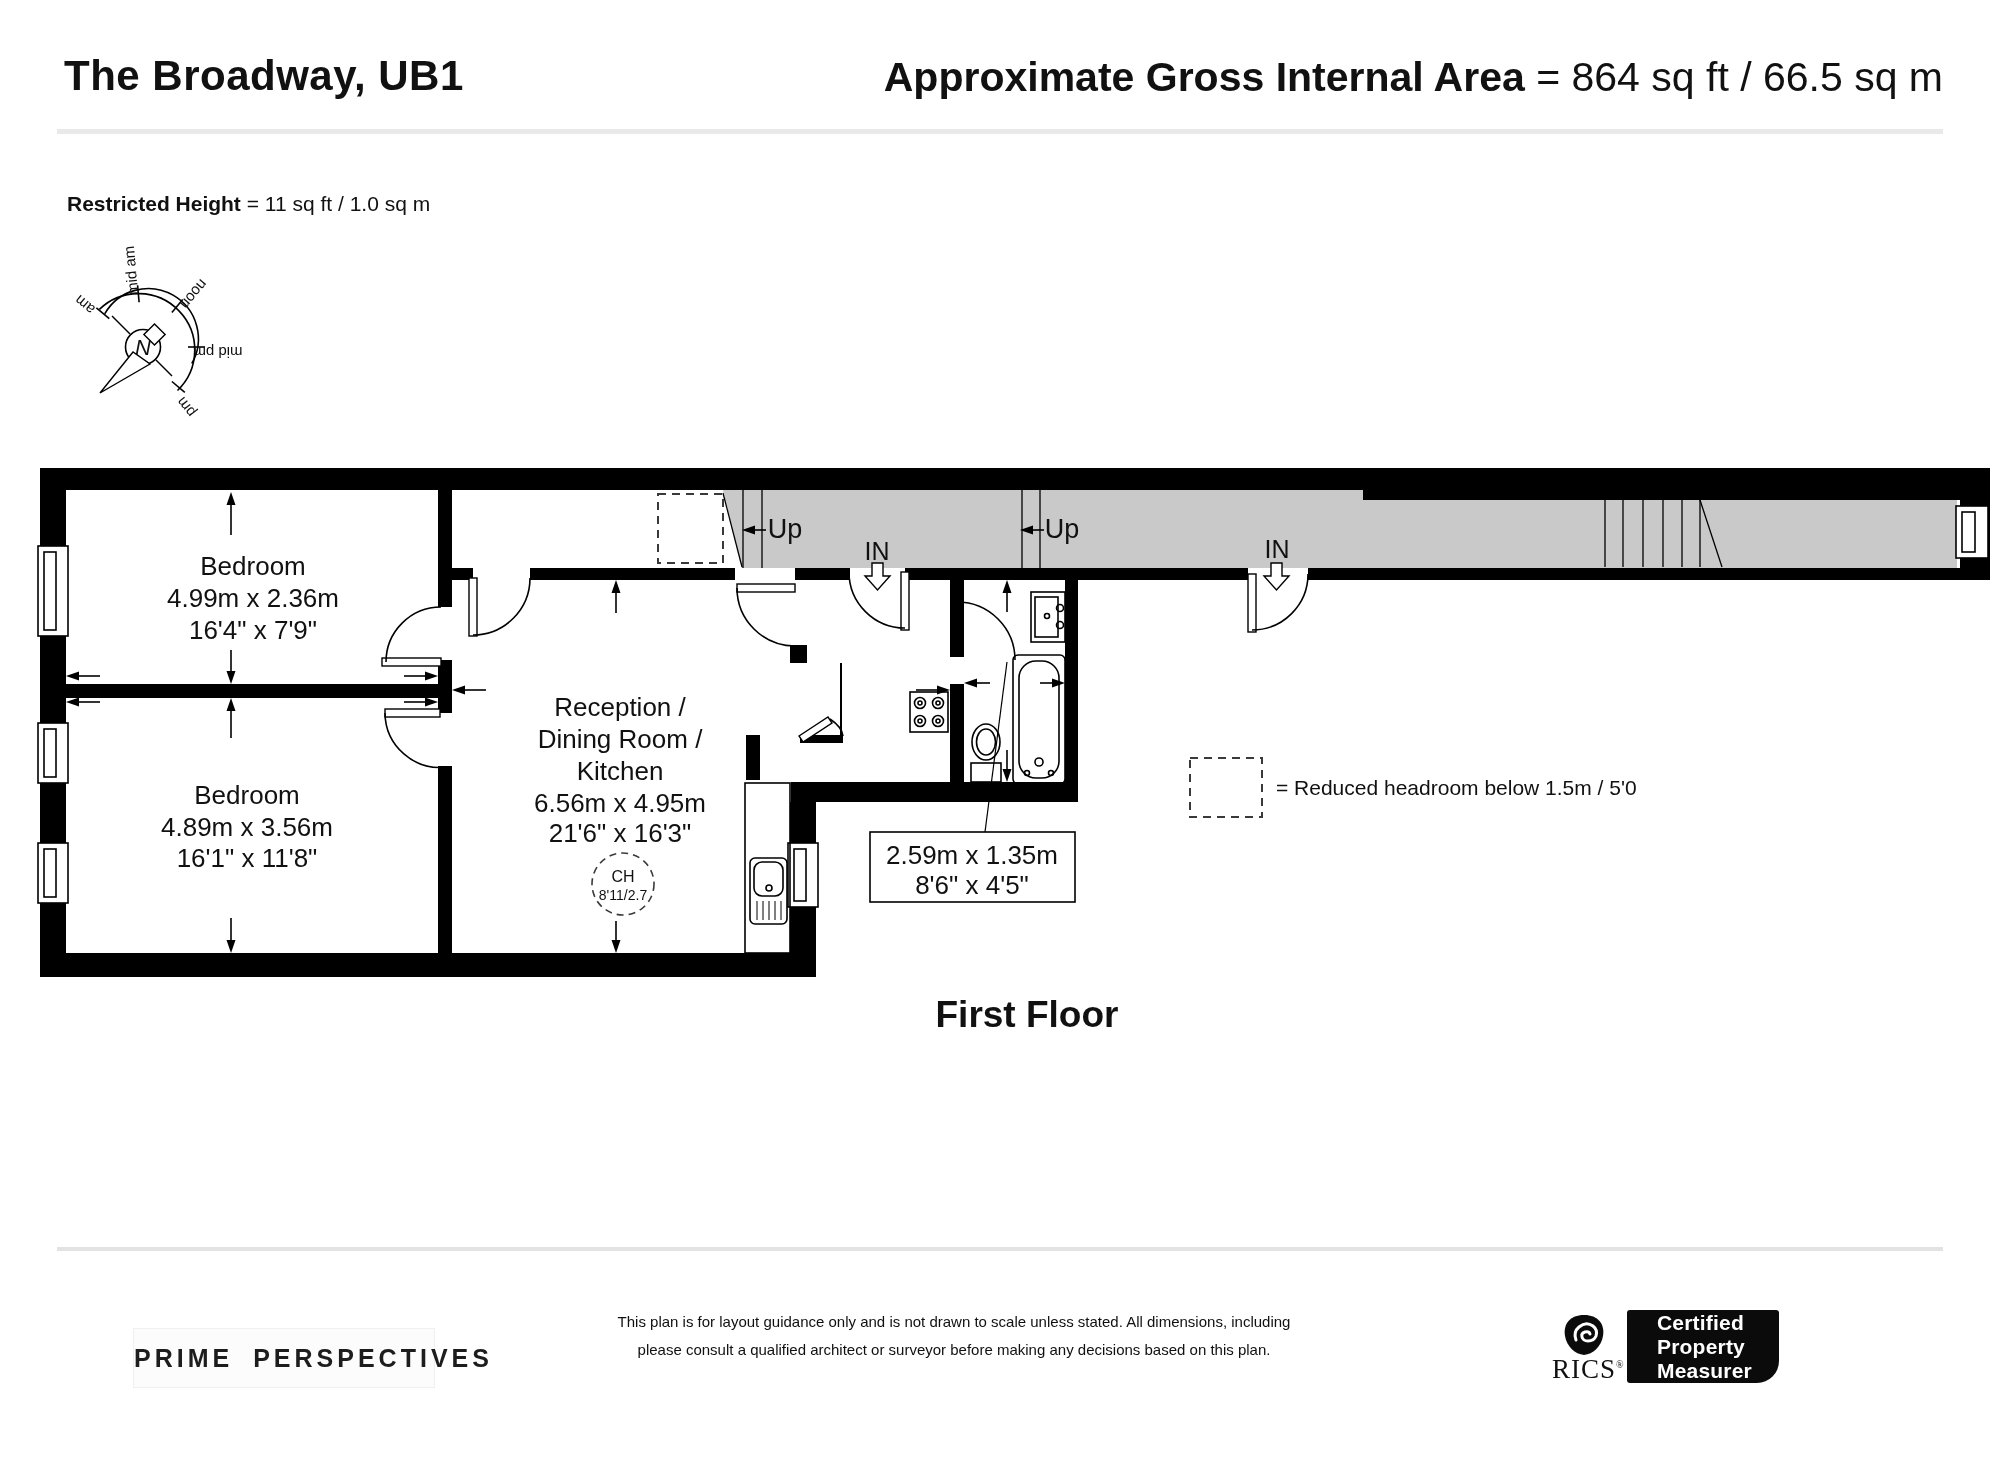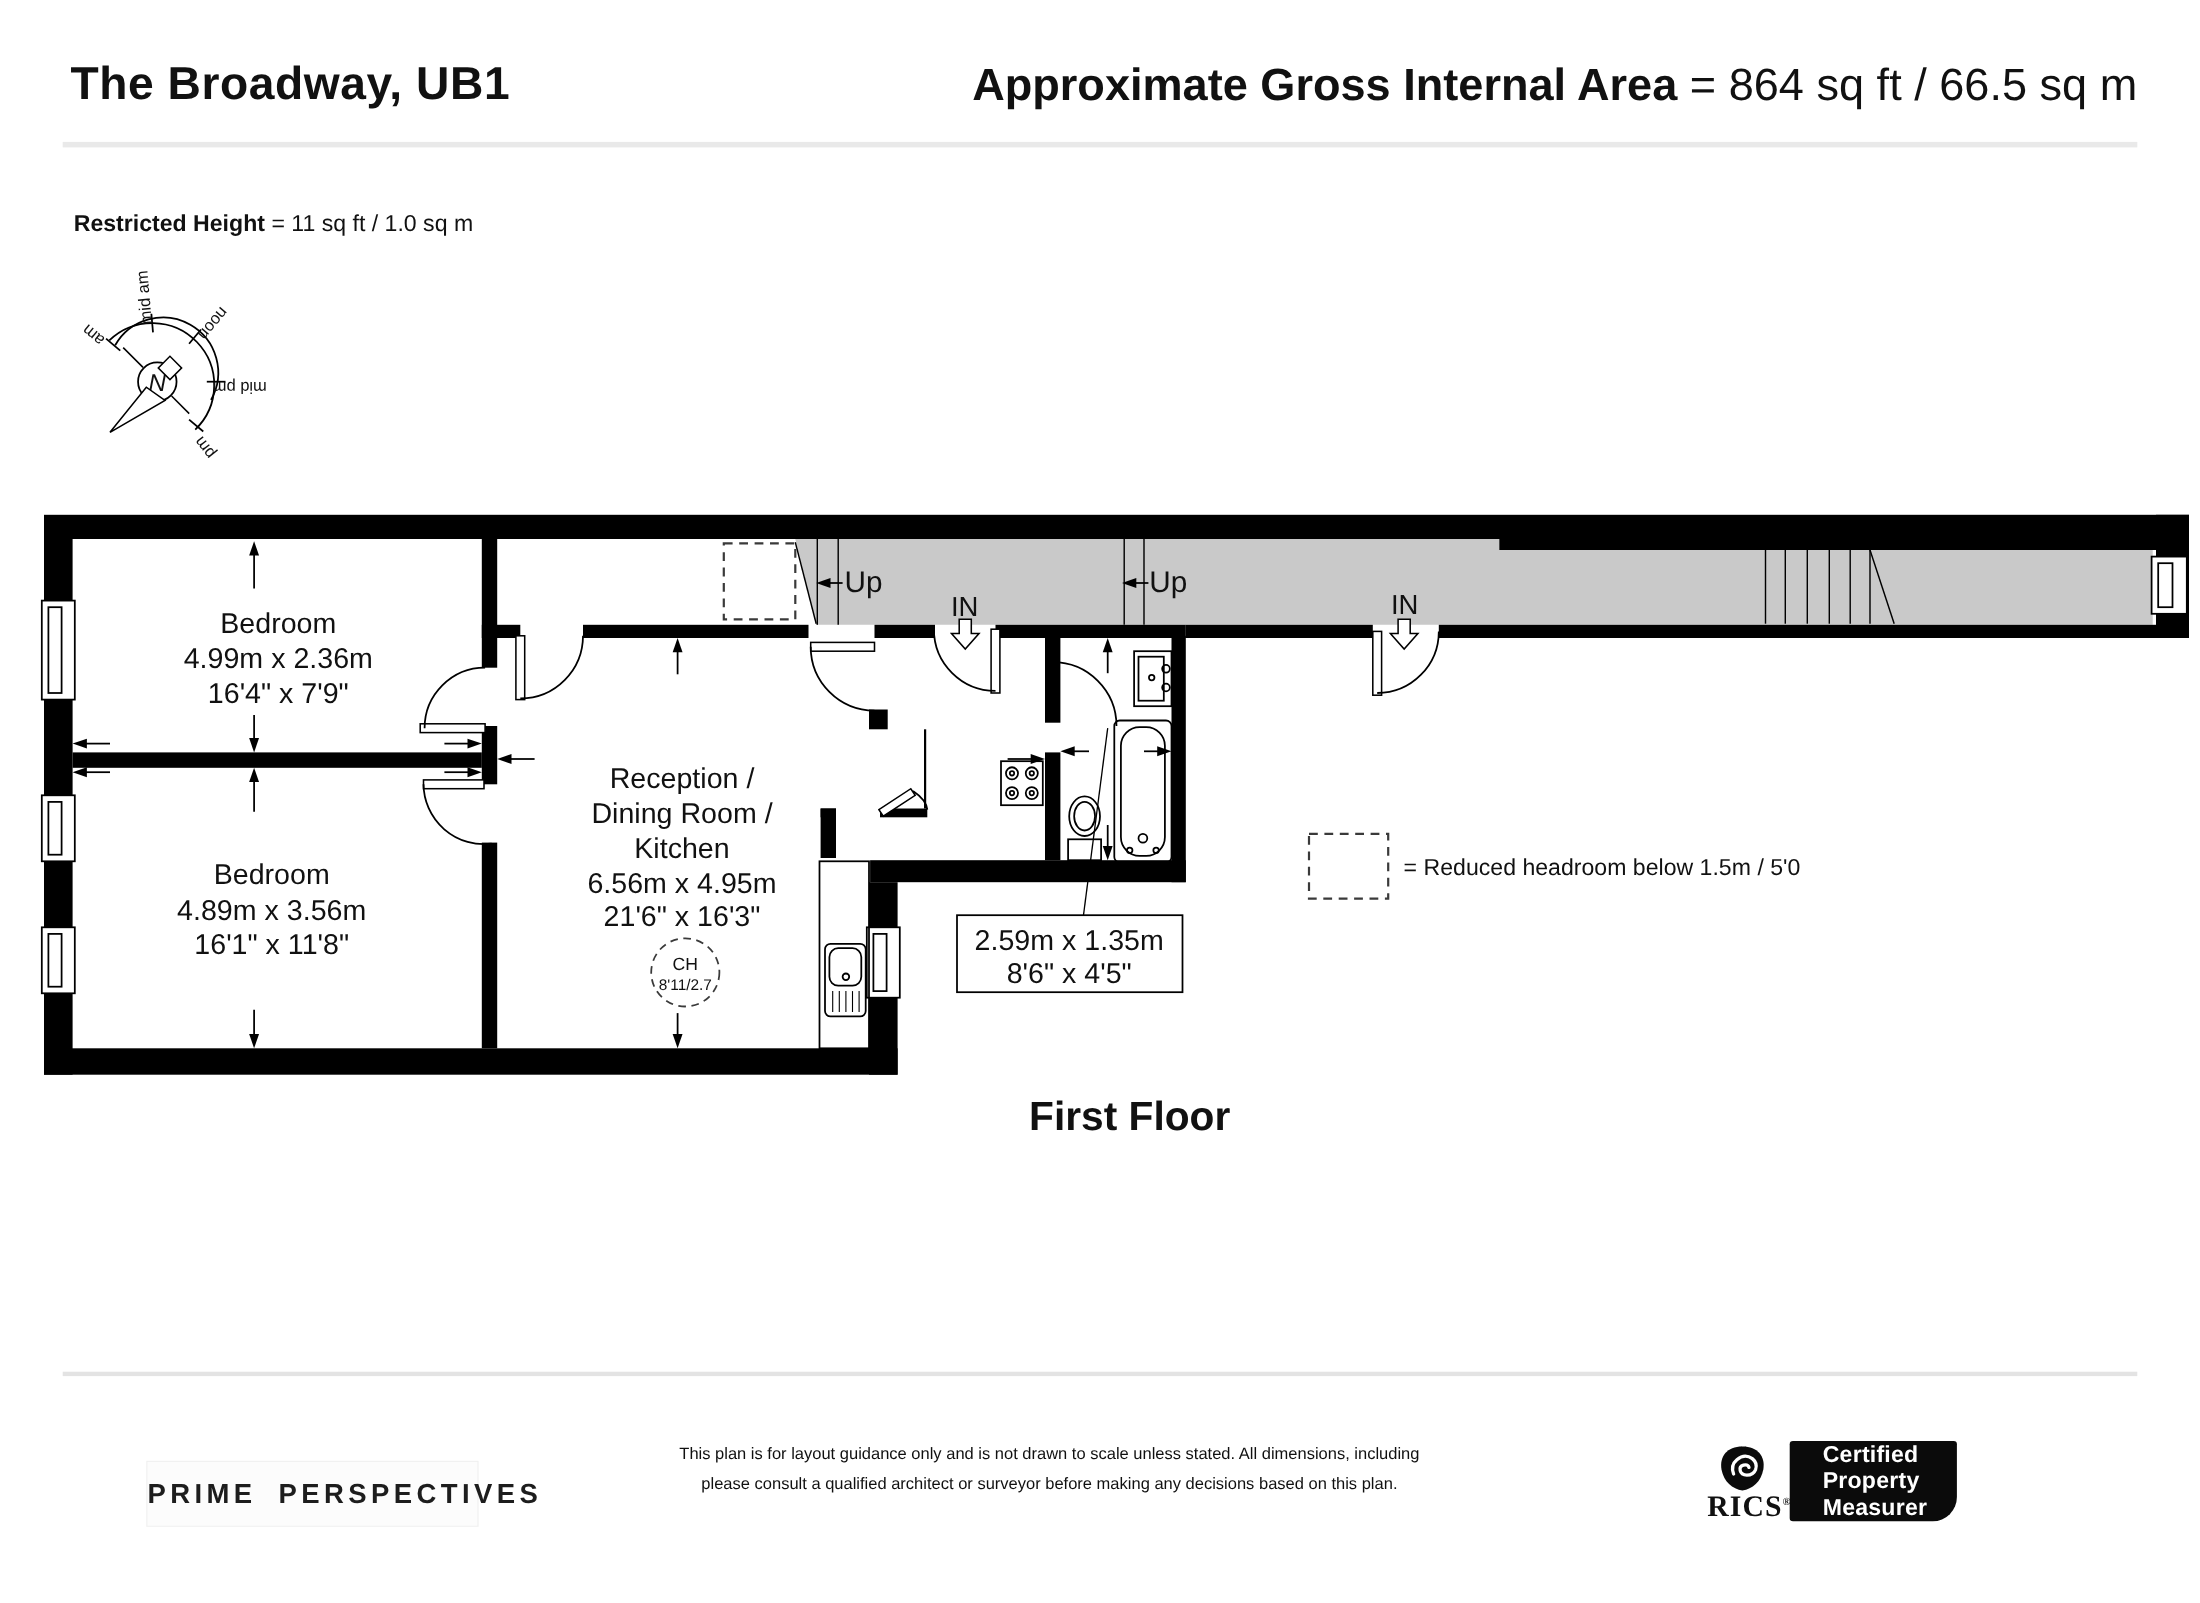--- a/index.html
+++ b/index.html
@@ -13,21 +13,21 @@
   #hr1{left:57px;top:129px;width:1886px;height:5px;background:#e9e9e9;}
   #restricted{left:67px;top:153px;font-size:21px;margin-top:39px;}
   
   #hr2{left:57px;top:1247px;width:1886px;height:4px;background:#e3e3e3;}
   #brandbox{left:133px;top:1328px;width:300px;height:58px;background:#fcfcfc;border:1px solid #f0f0f0;
             display:flex;align-items:center;justify-content:flex-start;gap:10px;}
   #brandbox .word{font-size:25px;font-weight:bold;letter-spacing:4px;color:#1d1d1d;}
   #brandbar{width:9px;height:40px;background:linear-gradient(180deg,#86bce6 0%,#3579b8 55%,#1f5c94 100%);}
   #disclaimer{left:454px;top:1308px;width:1000px;text-align:center;font-size:15px;line-height:28px;color:#101010;}
   #ricswrap{left:1552px;top:1314px;width:64px;text-align:center;}
-  #ricsword{font-family:"Liberation Serif",serif;font-weight:bold;font-size:27px;letter-spacing:1px;margin-top:-2px;}
+  #ricsword{font-family:"Liberation Serif",serif;font-weight:normal;font-size:27px;letter-spacing:1px;margin-top:-2px;}
   #ricsword sup{font-size:10px;}
   #badge{left:1627px;top:1310px;width:152px;height:73px;background:#0b0b0b;color:#fff;
          border-radius:3px 3px 22px 3px;display:flex;flex-direction:column;justify-content:center;
          padding-left:30px;box-sizing:border-box;}
   #badge div{font-size:21px;font-weight:bold;line-height:24px;letter-spacing:.2px;}
   
   text{font-family:"Liberation Sans",sans-serif;fill:#111;}
   .rl{font-size:26px;}          
   .sm{font-size:16px;}
   .xs{font-size:14px;}

